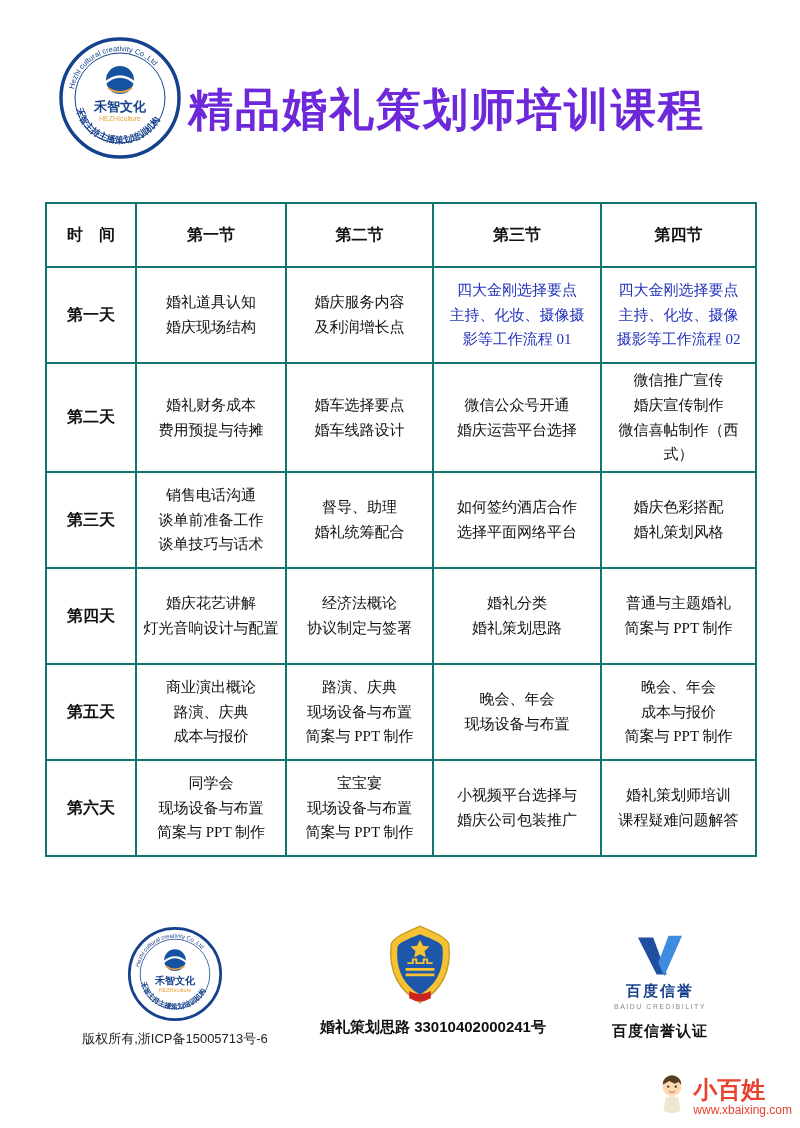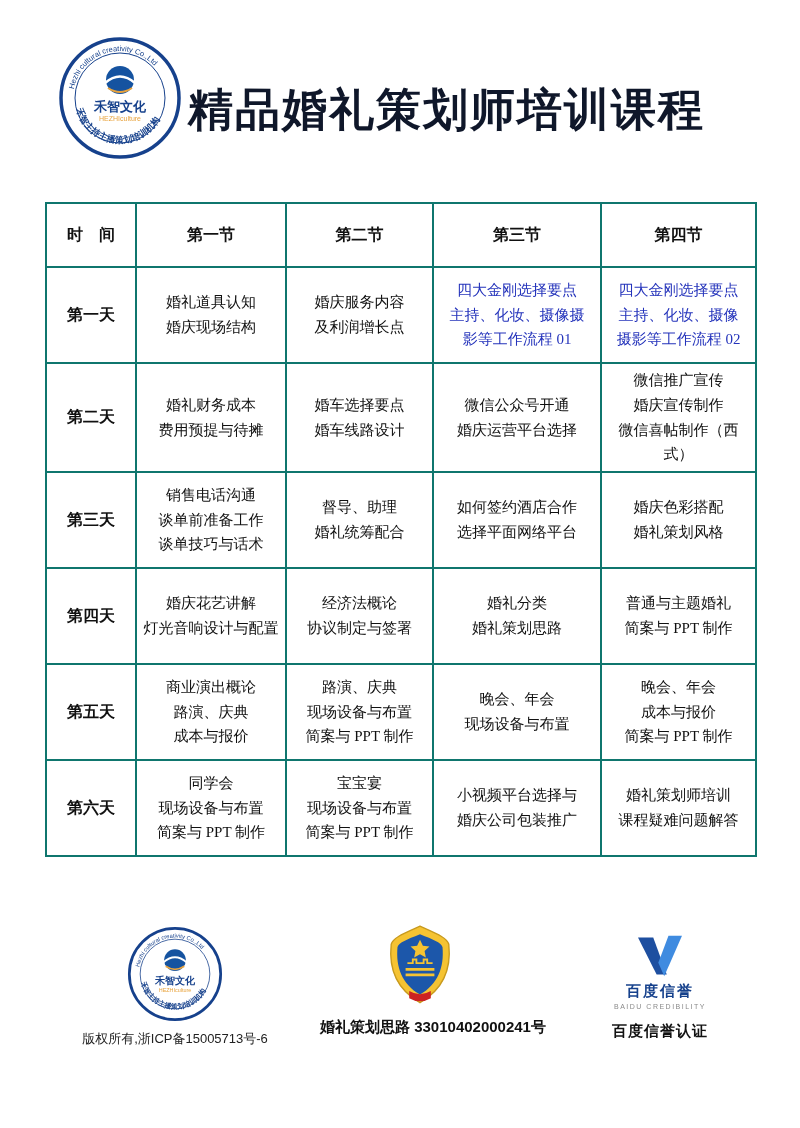--- a/index.html
+++ b/index.html
@@ -24,21 +24,21 @@
     height: 124px;
   }
   .page-title {
     position: absolute;
     left: 188px;
     top: 80px;
     font-size: 45px;
     font-weight: bold;
     letter-spacing: 2px;
     white-space: nowrap;
-    color: #0f172a;
+    color: #6d28d9;
     font-family: Liberation Sans, sans-serif;
   }
 
   
   table.schedule {
     position: absolute;
     left: 45px;
     top: 202px;
     width: 710px;
     border-collapse: collapse;
@@ -312,14 +312,28 @@
   <div class="footer-right">
     <svg class="baidu-v" viewBox="0 0 56 52">
       <path d="M2 4 L20 4 L36 48 L24 48 Z" fill="#1e4fa0"></path>
       <path d="M54 2 L38 2 L26 34 L33 50 Z" fill="#3f8be0"></path>
     </svg>
     <div class="baidu-name">百度信誉</div>
     <div class="baidu-sub">BAIDU CREDIBILITY</div>
     <div class="baidu-cert">百度信誉认证</div>
   </div>
 
+  <div class="watermark">
+    <svg class="wm-char" viewBox="0 0 34 46">
+      <circle cx="17" cy="12" r="10" fill="#fcd7b0"></circle>
+      <path d="M7 10 A 10 10 0 0 1 27 10 L 24 7 L 20 9 L 14 6 L 9 9 Z" fill="#5a3d22"></path>
+      <circle cx="13" cy="12" r="1.2" fill="#333333"></circle>
+      <circle cx="21" cy="12" r="1.2" fill="#333333"></circle>
+      <path d="M14 17 Q 17 19 20 17" stroke="#b06050" stroke-width="1.2" fill="none"></path>
+      <path d="M10 24 Q 17 20 24 24 L 26 38 Q 17 42 8 38 Z" fill="#f0e6d0"></path>
+    </svg>
+    <div class="wm-text">
+      <div class="wm-name">小百姓</div>
+      <div class="wm-url">www.xbaixing.com</div>
+    </div>
+  </div>
 
 </div>
 
 </body></html>

